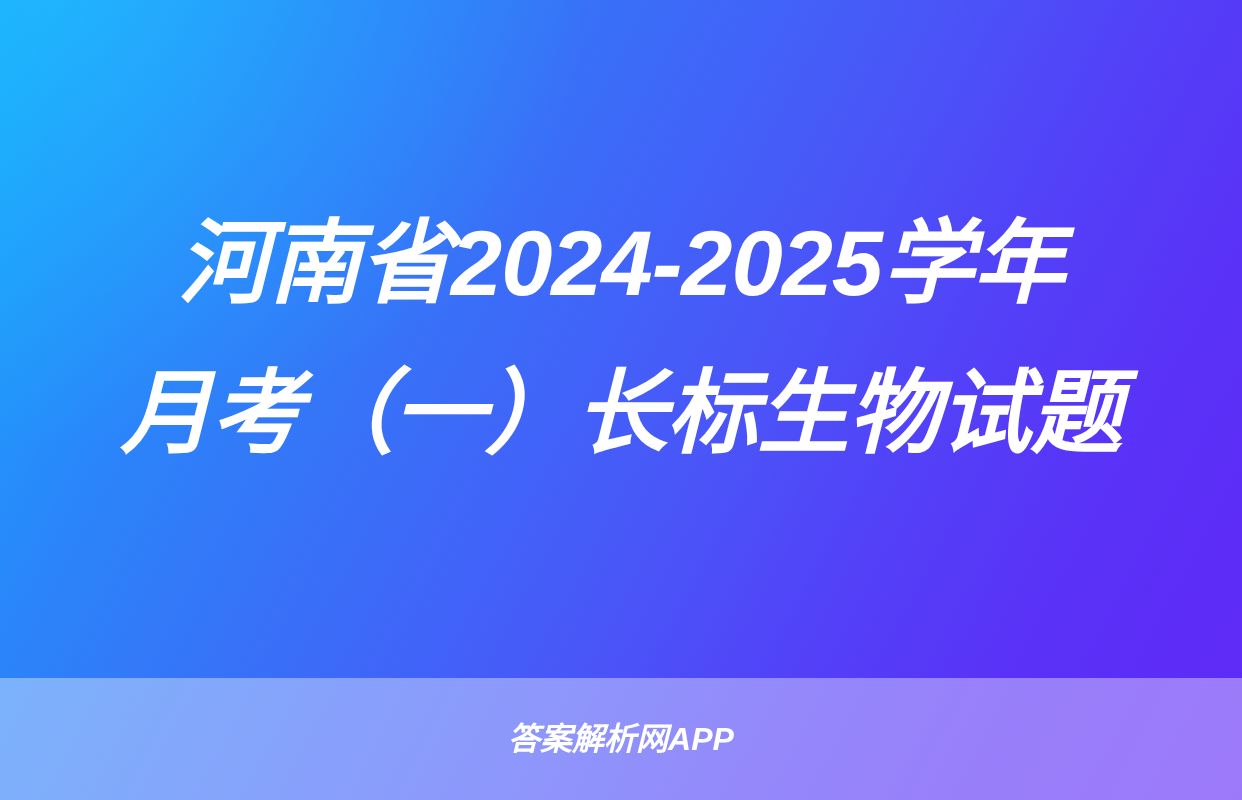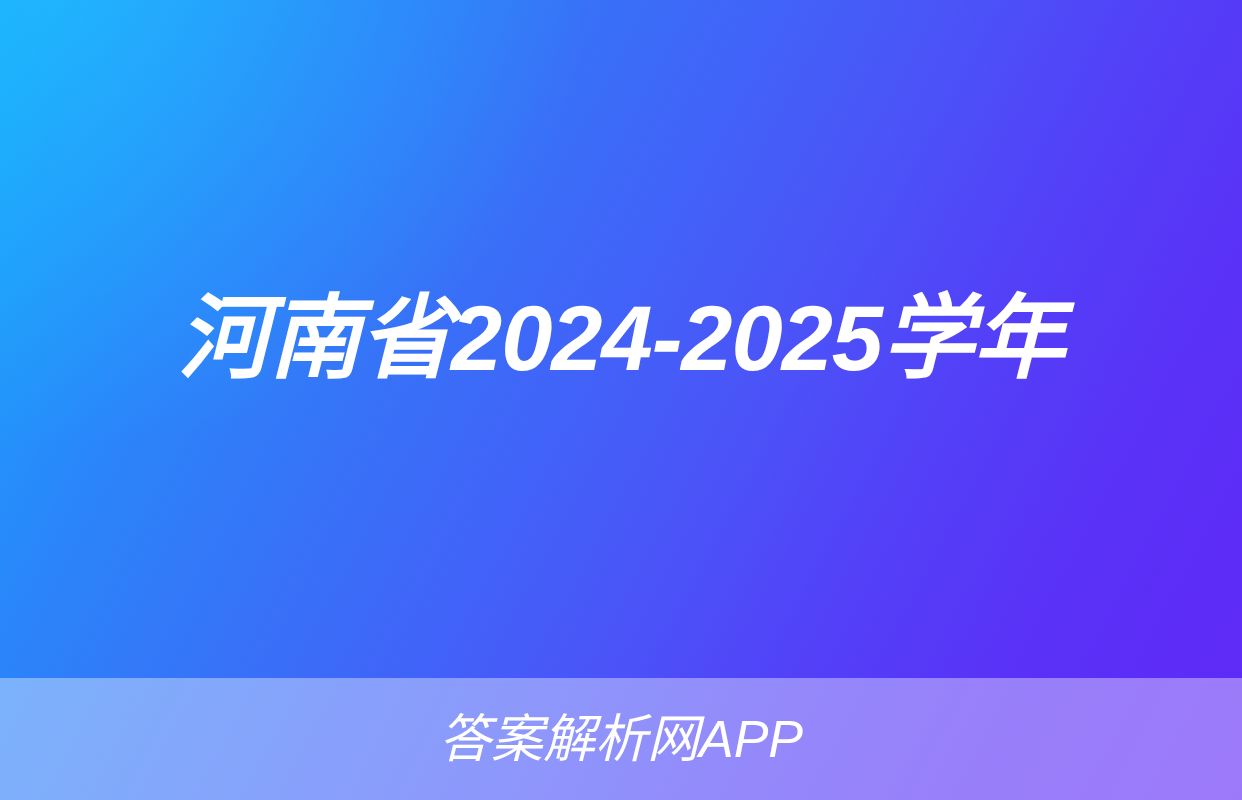--- a/index.html
+++ b/index.html
@@ -83,34 +83,35 @@
     height: 122px;
     background: rgba(255, 255, 255, 0.38);
     display: flex;
     align-items: center;
     justify-content: center;
     box-sizing: border-box;
   }
 
   .watermark-text {
     color: #ffffff;
-    font-size: 52px;
-    font-weight: 400;
+    font-size: 32px;
+    font-weight: 700;
     font-style: italic;
     letter-spacing: 0px;
     line-height: 1;
     white-space: nowrap;
   }
 </style>
 </head>
 <body>
 
 <div id="cover-card">
 
   <div class="title-block">
     <span class="title-line">河南省2024-2025学年</span>
+    <span class="title-line">月考（一）长标生物试题</span>
   </div>
 
   <div class="watermark-band">
     <span class="watermark-text">答案解析网APP</span>
   </div>
 
 </div>
 
 </body></html>

